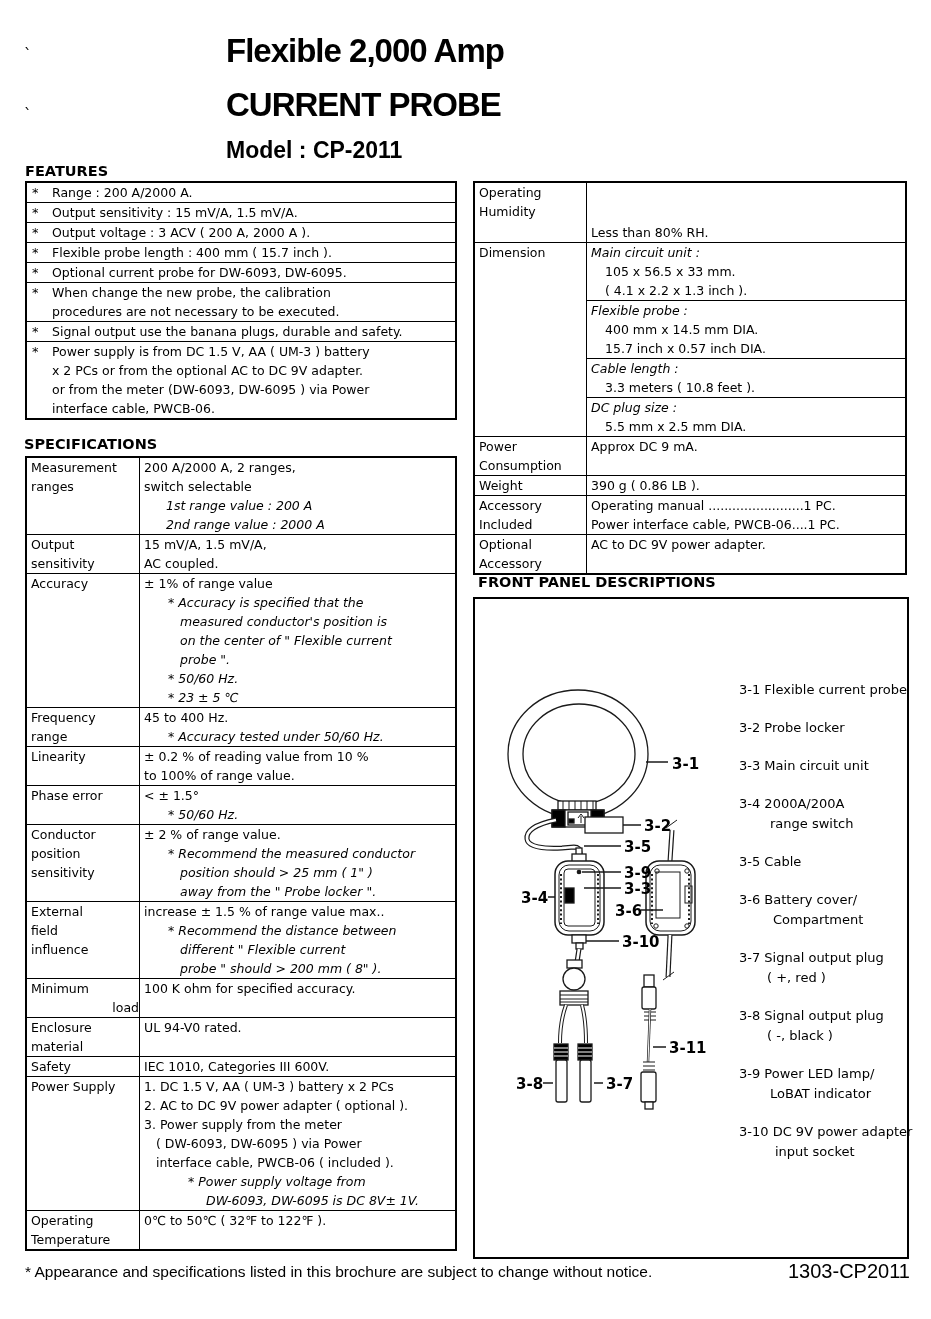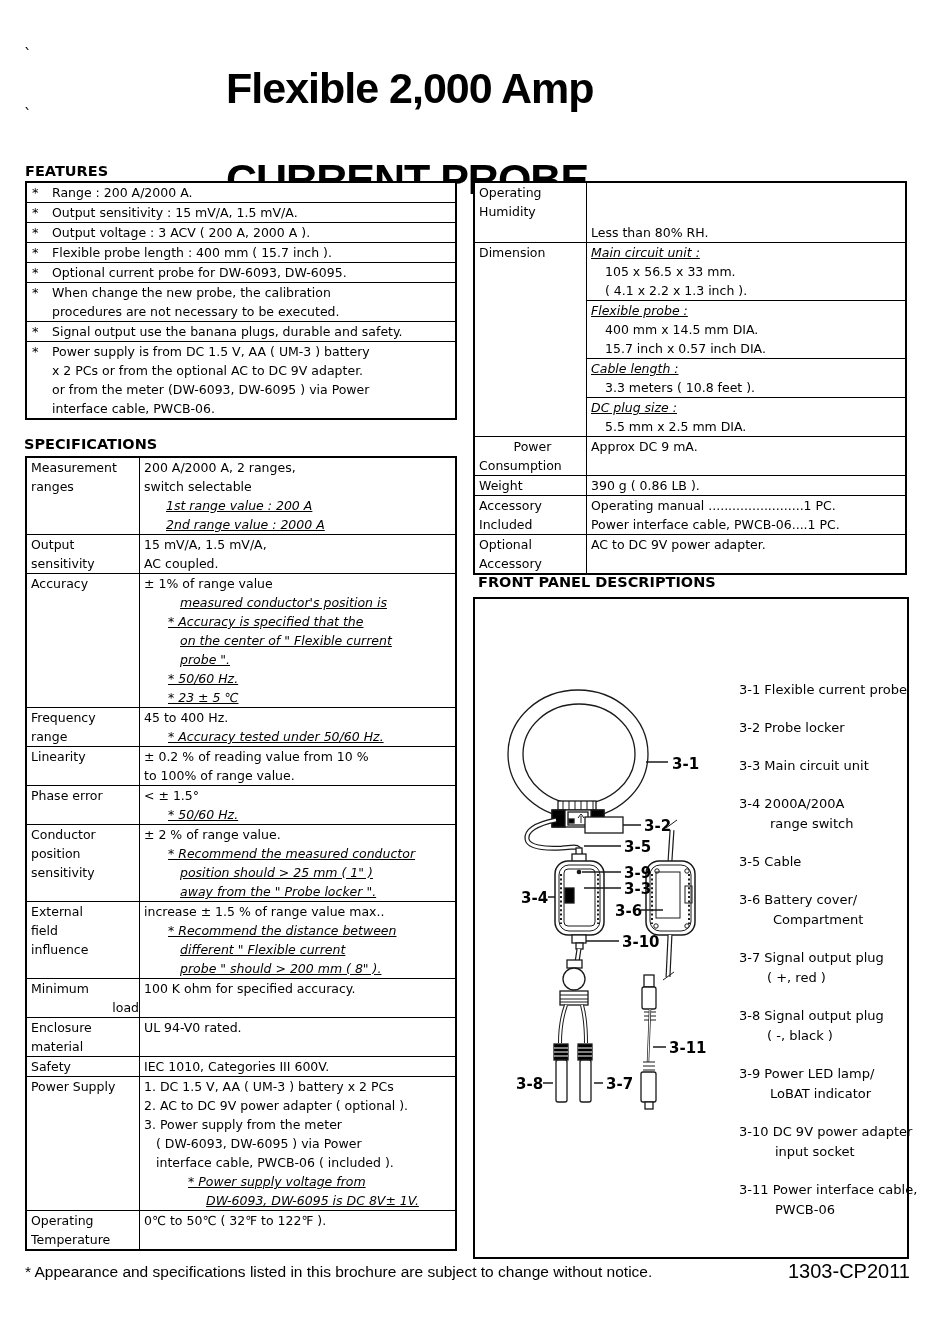--- a/index.html
+++ b/index.html
@@ -1,20 +1,20 @@
 <!DOCTYPE html>
 <html><head>
 <meta charset="utf-8">
 <style>
   html,body{margin:0;padding:0;background:#fff;}
   .page{position:relative;width:931px;height:1319px;background:#fff;color:#000;
         font-family:"DejaVu Sans","Liberation Sans",sans-serif;font-size:12.5px;line-height:19px;overflow:hidden;}
   .mark{position:absolute;left:24px;font-size:15px;color:#000;}
   .title-block{position:absolute;left:226px;top:24px;font-family:"Liberation Sans",sans-serif;}
-  .title-line{font-weight:bold;font-size:43px;line-height:54px;letter-spacing:-1px;white-space:nowrap;margin-top:37px;}
+  .title-line{font-weight:bold;font-size:33px;line-height:54px;letter-spacing:-1px;white-space:nowrap;}
   .model-line{font-weight:bold;font-size:23px;line-height:26px;margin-top:5px;letter-spacing:0;}
   .sec-head{position:absolute;font-weight:bold;font-size:14.5px;line-height:17px;white-space:nowrap;}
   #h-features{left:25px;top:163px;}
   #h-specs{left:24px;top:436px;}
   #h-frontpanel{left:478px;top:574px;}
   .tbl{position:absolute;border:2px solid #000;background:#fff;}
   #features-table{left:25px;top:181px;width:428px;}
   #specs-table{left:25px;top:456px;width:428px;}
   #info-table{left:473px;top:181px;width:430px;}
   .feat-row{display:flex;}
@@ -22,21 +22,21 @@
   .bullet{width:20px;padding-left:5px;flex:none;font-size:13px;}
   .feat-cell{flex:1;}
   .trow{display:grid;}
   #specs-table .trow{grid-template-columns:113px 1fr;}
   #info-table .trow{grid-template-columns:112px 1fr;}
   .trow + .trow{border-top:1.5px solid #000;}
   .cell.label{border-right:1.5px solid #000;padding-left:4px;}
   .cell.value{padding:0;}
   .sec + .sec{border-top:1.5px solid #000;}
   .ln{white-space:nowrap;}
-  .it{font-style:italic;text-decoration:underline;}
+  .it{font-style:italic;}
   .fp-box{position:absolute;left:473px;top:597px;width:432px;height:658px;border:2px solid #000;}
   .fp-list{position:absolute;left:264px;top:81px;display:flex;flex-direction:column;gap:18px;
            font-size:13px;line-height:20px;}
   .fp-item{white-space:nowrap;}
   svg.diagram{position:absolute;left:0;top:0;}
   svg.diagram text{font-family:"DejaVu Sans",sans-serif;font-size:15px;font-weight:bold;}
   .footer-note{position:absolute;left:25px;top:1262px;font-family:"Liberation Sans",sans-serif;
                font-size:15.5px;line-height:19px;white-space:nowrap;}
   .footer-code{position:absolute;left:788px;top:1262px;font-family:"Liberation Sans",sans-serif;
                font-size:20px;line-height:19px;}
@@ -134,22 +134,22 @@
           <div class="ln" style="padding-left: 4px;">15 mV/A, 1.5 mV/A,</div>
           <div class="ln" style="padding-left: 4px;">AC coupled.</div>
         </div>
       </div>
       <div class="trow">
         <div class="cell label">
           <div class="ln" style="padding-left: 0px;">Accuracy</div>
         </div>
         <div class="cell value">
           <div class="ln" style="padding-left: 4px;">± 1% of range value</div>
+          <div class="ln it" style="padding-left: 28px;">* Accuracy is specified that the</div>
           <div class="ln it" style="padding-left: 40px;">measured conductor's position is</div>
-          <div class="ln it" style="padding-left: 28px;">* Accuracy is specified that the</div>
           <div class="ln it" style="padding-left: 40px;">on the center of " Flexible current</div>
           <div class="ln it" style="padding-left: 40px;">probe ".</div>
           <div class="ln it" style="padding-left: 28px;">* 50/60 Hz.</div>
           <div class="ln it" style="padding-left: 28px;">* 23 ± 5 ℃</div>
         </div>
       </div>
       <div class="trow">
         <div class="cell label">
           <div class="ln" style="padding-left: 0px;">Frequency</div>
           <div class="ln" style="padding-left: 0px;">range</div>
@@ -286,21 +286,21 @@
             <div class="ln" style="padding-left: 18px;">3.3 meters ( 10.8 feet ).</div>
           </div>
           <div class="sec">
             <div class="ln it" style="padding-left: 4px;">DC plug size :</div>
             <div class="ln" style="padding-left: 18px;">5.5 mm x 2.5 mm DIA.</div>
           </div>
         </div>
       </div>
       <div class="trow">
         <div class="cell label">
-          <div class="ln" style="padding-left: 0px; text-align: center;">Power</div>
+          <div class="ln" style="padding-left: 0px;">Power</div>
           <div class="ln" style="padding-left: 0px;">Consumption</div>
         </div>
         <div class="cell value">
           <div class="sec">
             <div class="ln" style="padding-left: 4px;">Approx DC 9 mA.</div>
           </div>
         </div>
       </div>
       <div class="trow">
         <div class="cell label">
@@ -488,23 +488,19 @@
           <div class="ln" style="padding-left: 28px;">( -, black )</div>
         </div>
         <div class="fp-item">
           <div class="ln" style="padding-left: 0px;">3-9 Power LED lamp/</div>
           <div class="ln" style="padding-left: 31px;">LoBAT indicator</div>
         </div>
         <div class="fp-item">
           <div class="ln" style="padding-left: 0px;">3-10 DC 9V power adapter</div>
           <div class="ln" style="padding-left: 36px;">input socket</div>
         </div>
-        <div class="fp-item">
-          <div class="ln" style="padding-left: 0px;">3-11 Power interface cable,</div>
-          <div class="ln" style="padding-left: 36px;">PWCB-06</div>
-        </div>
       </div>
   </div>
 
   <div class="footer-note">* Appearance and specifications listed in this brochure are subject to change without notice.</div>
   <div class="footer-code">1303-CP2011</div>
 
 </div>
 
 </body></html>

